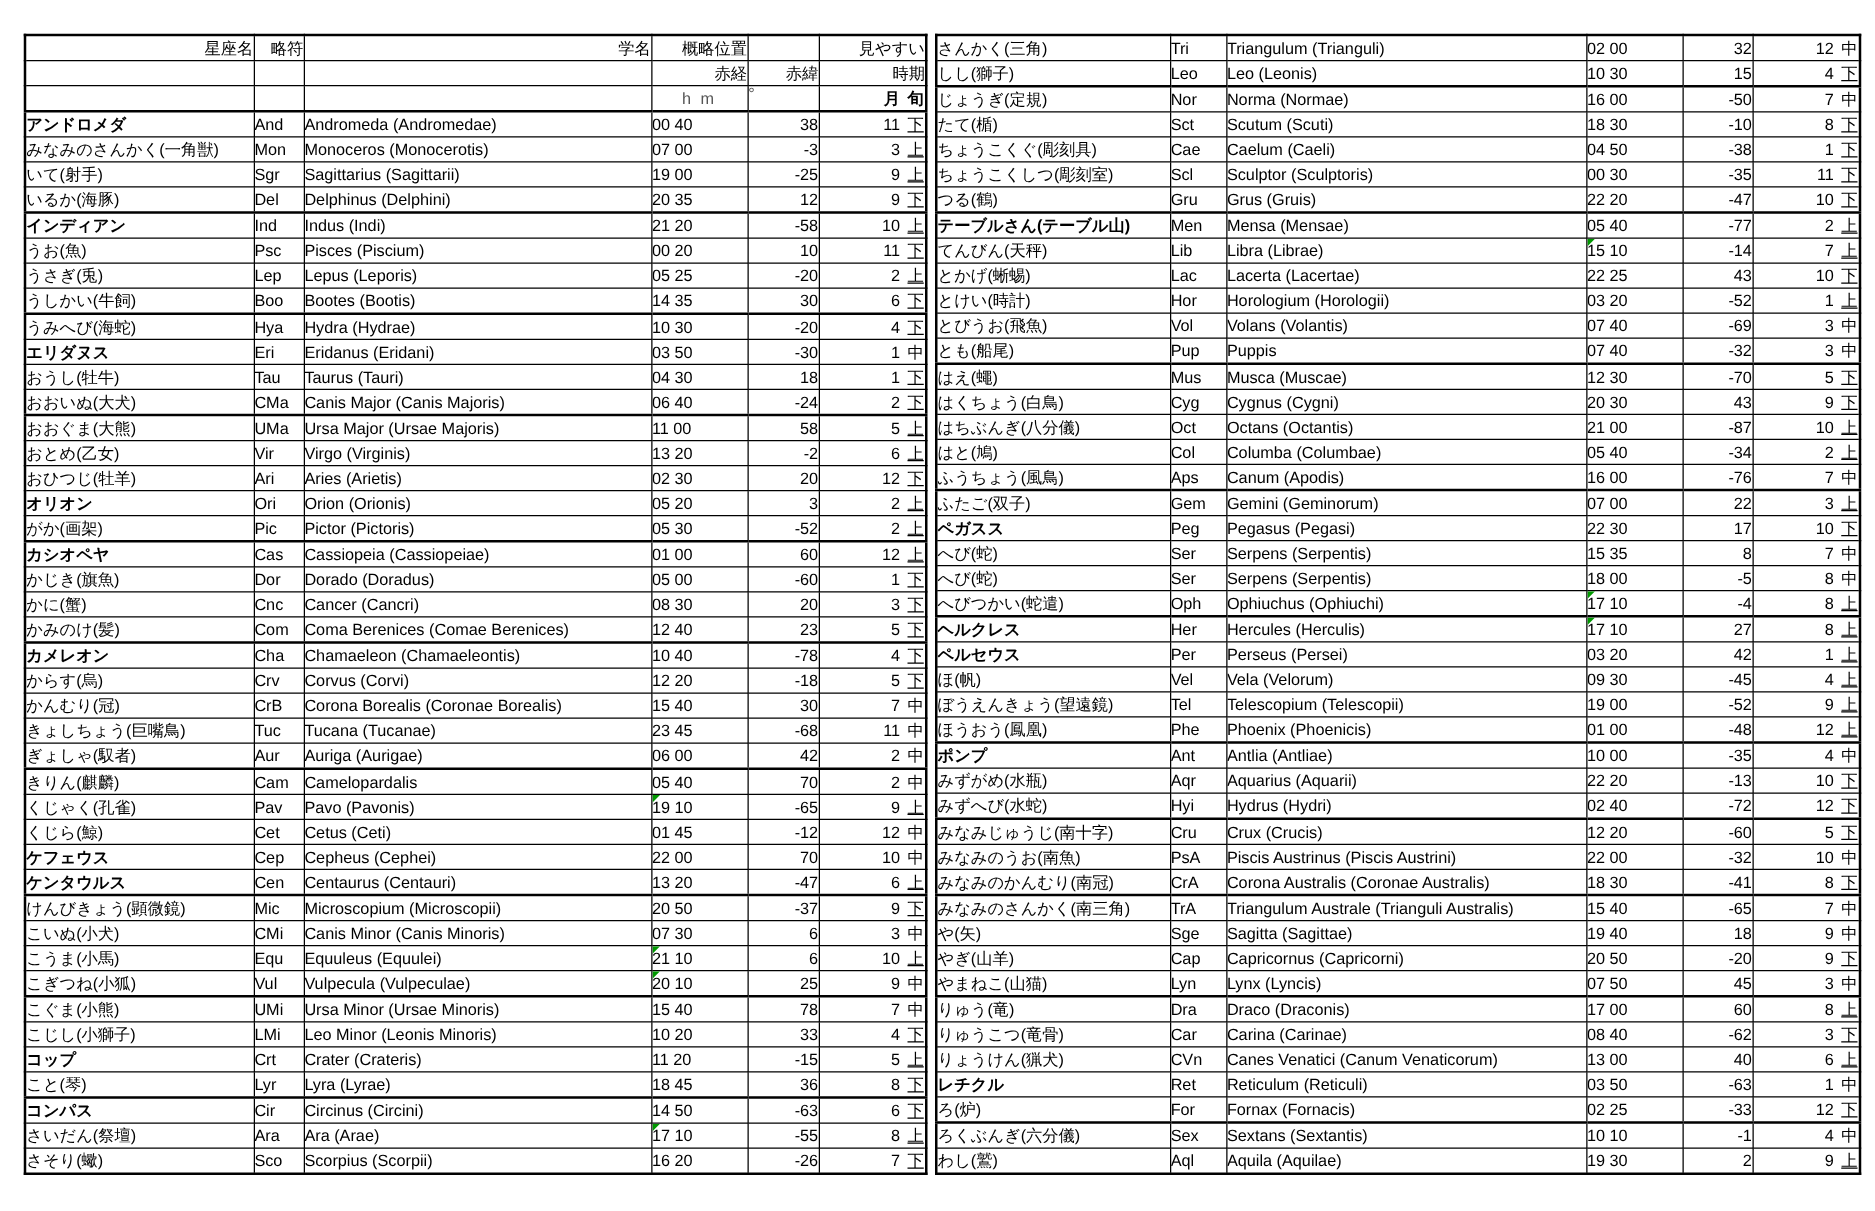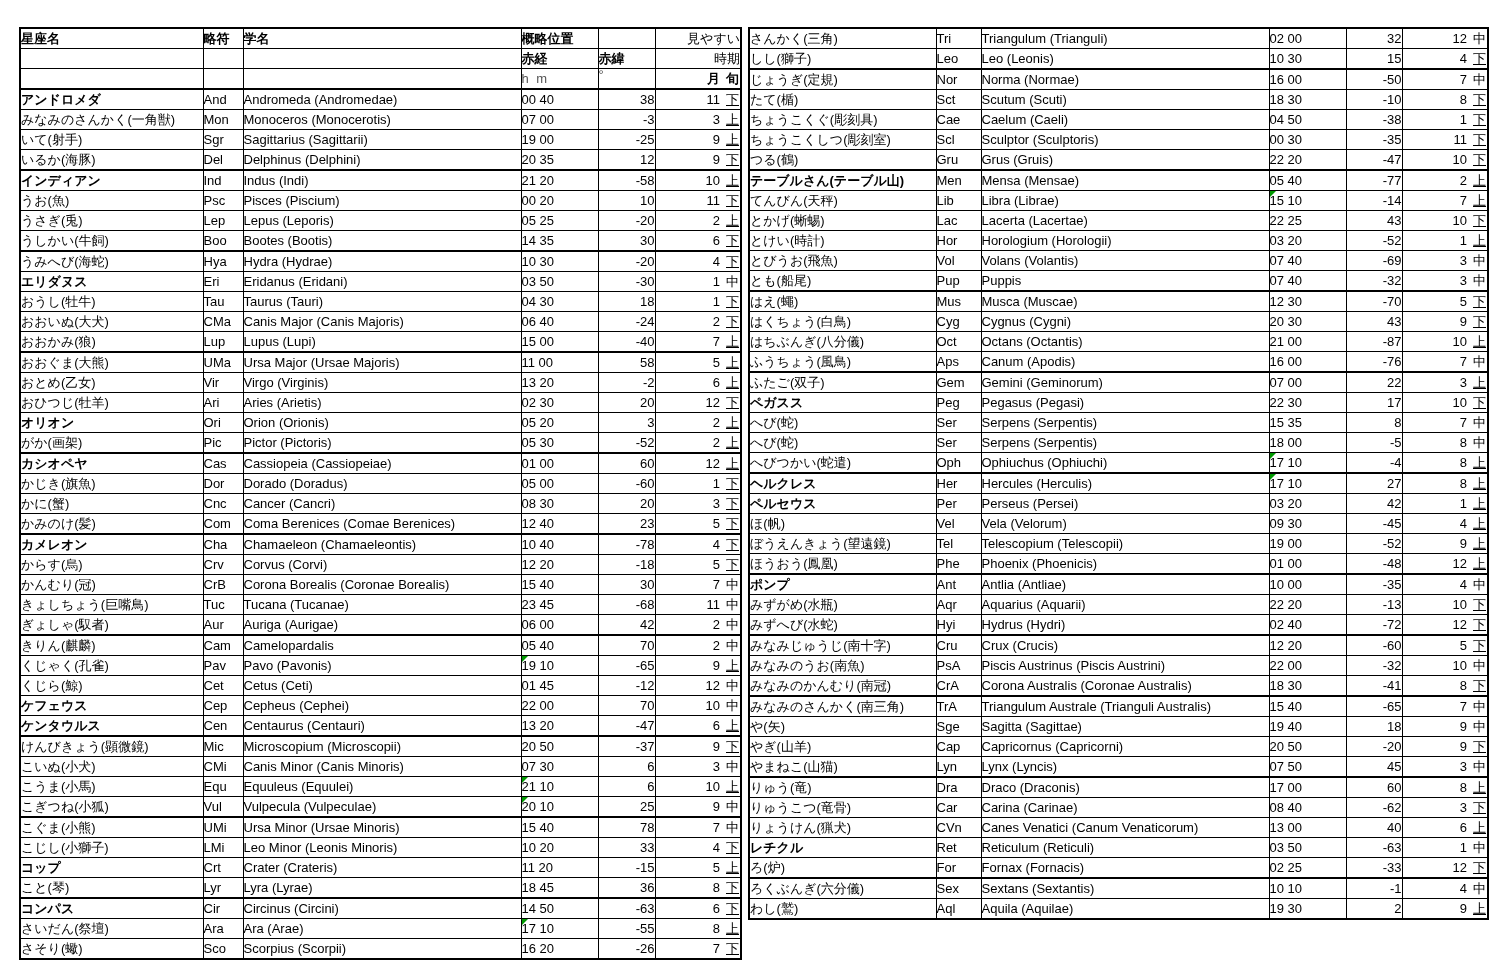--- a/index.html
+++ b/index.html
@@ -13,25 +13,25 @@
   td.nm{padding-left:4px;text-align:left;}
   td.nm.b{font-weight:bold;}
   td.ab{padding-left:4px;text-align:left;}
   td.sc{padding-left:4px;text-align:left;}
   td.ra{padding-left:4px;text-align:left;position:relative;}
   td.de{padding-right:4px;text-align:right;}
   td.pe{text-align:right;padding-right:8px;}
   .mo{display:inline-block;width:18px;text-align:right;margin-right:6px;}
   .ju{display:inline-block;width:14px;text-align:left;}
   .ju.u{text-decoration:underline;}
-  td.hc{padding-left:4px;text-align:left;font-weight:bold;}
+  td.hc{padding-left:4px;text-align:right;}
   td.hr2{padding-right:4px;text-align:right;}
   td.hcen{text-align:right;padding-right:22px;}
   td.unit{padding-left:6px;color:#555;font-size:12px;}
-  .hm{letter-spacing:2px;}
+  .hm{letter-spacing:2px;margin-left:24px;}
   .deg span{position:relative;top:-4px;}
   td.mj{text-align:right;padding-right:8px;font-weight:bold;}
   .gt{position:absolute;top:0;left:0;width:0;height:0;
       border-top:6px solid #009900;border-right:6px solid transparent;}
 </style>
 </head>
 <body>
 
 <div class="page">
 
@@ -160,28 +160,20 @@
           <td class="pe"><span class="mo">1</span><span class="ju u">下</span></td>
         </tr>
         <tr>
           <td class="nm">おおいぬ(大犬)</td>
           <td class="ab">CMa</td>
           <td class="sc">Canis Major (Canis Majoris)</td>
           <td class="ra">06 40</td>
           <td class="de">-24</td>
           <td class="pe"><span class="mo">2</span><span class="ju u">下</span></td>
         </tr>
-        <tr>
-          <td class="nm">おおかみ(狼)</td>
-          <td class="ab">Lup</td>
-          <td class="sc">Lupus (Lupi)</td>
-          <td class="ra">15 00</td>
-          <td class="de">-40</td>
-          <td class="pe"><span class="mo">7</span><span class="ju u">上</span></td>
-        </tr>
         <tr class="t">
           <td class="nm">おおぐま(大熊)</td>
           <td class="ab">UMa</td>
           <td class="sc">Ursa Major (Ursae Majoris)</td>
           <td class="ra">11 00</td>
           <td class="de">58</td>
           <td class="pe"><span class="mo">5</span><span class="ju u">上</span></td>
         </tr>
         <tr>
           <td class="nm">おとめ(乙女)</td>
@@ -550,20 +542,28 @@
         </tr>
         <tr>
           <td class="nm">はちぶんぎ(八分儀)</td>
           <td class="ab">Oct</td>
           <td class="sc">Octans (Octantis)</td>
           <td class="ra">21 00</td>
           <td class="de">-87</td>
           <td class="pe"><span class="mo">10</span><span class="ju u">上</span></td>
         </tr>
         <tr>
+          <td class="nm">はと(鳩)</td>
+          <td class="ab">Col</td>
+          <td class="sc">Columba (Columbae)</td>
+          <td class="ra">05 40</td>
+          <td class="de">-34</td>
+          <td class="pe"><span class="mo">2</span><span class="ju u">上</span></td>
+        </tr>
+        <tr>
           <td class="nm">ふうちょう(風鳥)</td>
           <td class="ab">Aps</td>
           <td class="sc">Canum (Apodis)</td>
           <td class="ra">16 00</td>
           <td class="de">-76</td>
           <td class="pe"><span class="mo">7</span><span class="ju">中</span></td>
         </tr>
         <tr class="t">
           <td class="nm">ふたご(双子)</td>
           <td class="ab">Gem</td>

